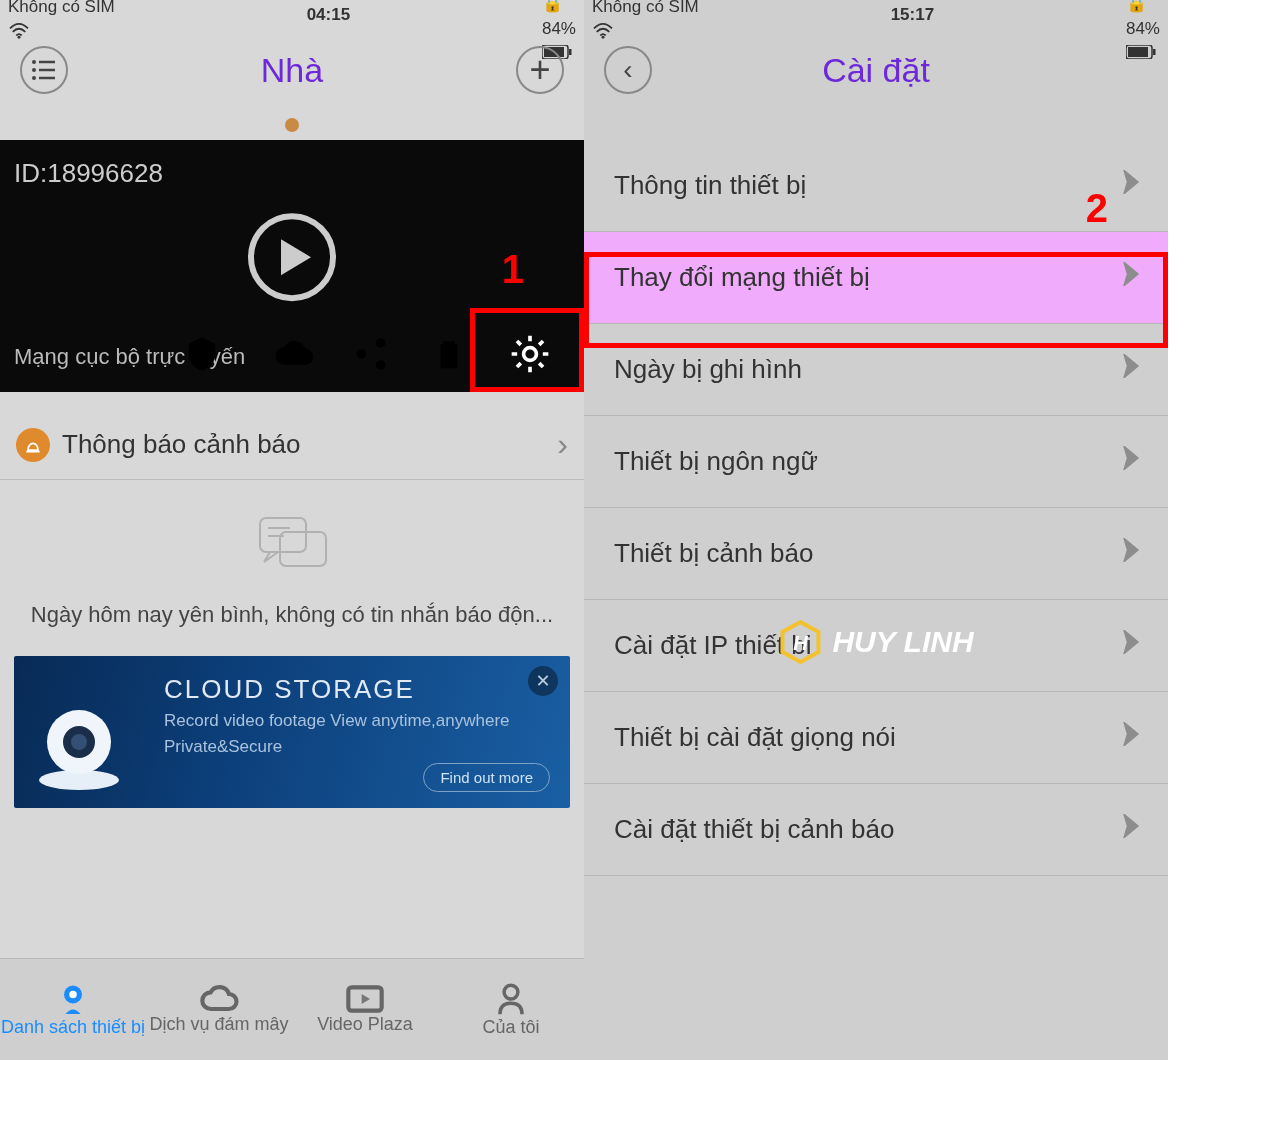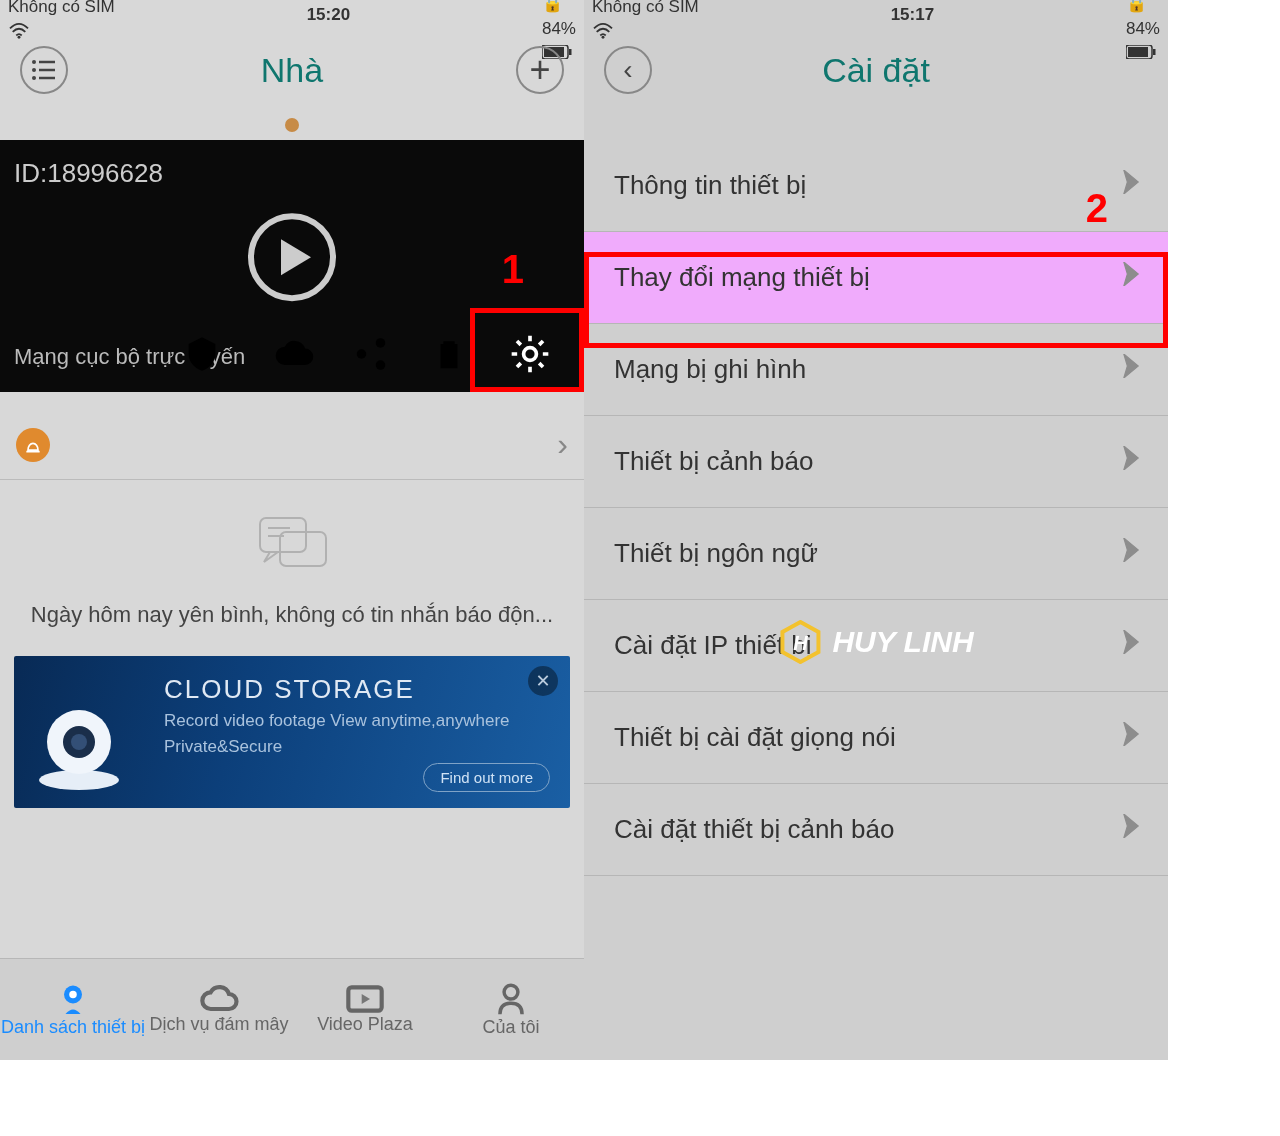--- a/index.html
+++ b/index.html
@@ -34,21 +34,21 @@
 .sb-dot.hollow { background: transparent; border: 1px solid #6b6b6b; box-sizing: border-box; }
 
 
 .navbar {
   height: 80px;
   display: flex;
   align-items: center;
   justify-content: space-between;
   padding: 0 20px;
 }
-.navbar h1 { font-size: 34px; font-weight: 500; color: #0f766e; }
+.navbar h1 { font-size: 34px; font-weight: 500; color: #6d28d9; }
 .nav-btn {
   width: 48px; height: 48px;
   border: 2px solid #888;
   border-radius: 50%;
   display: flex; align-items: center; justify-content: center;
   color: #444;
 }
 .plus { font-size: 36px; font-weight: 300; line-height: 1; }
 .back-chevron { font-size: 28px; }
 
@@ -221,21 +221,21 @@
           <div class="sb-dot hollow"></div>
       </div>
       <span>Không có SIM</span>
       <span>
         <svg width="22" height="18" viewBox="0 0 24 20">
             <path d="M2 7 Q12 -3 22 7 M5 11 Q12 4 19 11 M9 15 Q12 12 15 15" stroke="#333" fill="none" stroke-width="2"></path>
             <circle cx="12" cy="17" r="1.6" fill="#333"></circle>
           </svg>
       </span>
     </div>
-    <div style="font-weight:600">15:20</div>
+    <div style="font-weight:600">04:15</div>
     <div class="sb-right">
       <span>⏰</span>
       <span>🔒</span>
       <span>84%</span>
       <span>
         <svg width="30" height="14" viewBox="0 0 30 14">
             <rect x="0" y="0" width="26" height="14" rx="3" stroke="#333" fill="none" stroke-width="1.5"></rect>
             <rect x="2" y="2" width="20" height="10" fill="#333"></rect>
             <rect x="27" y="4" width="2.5" height="6" fill="#333"></rect>
           </svg>
@@ -305,20 +305,21 @@
     <div class="hl1"></div>
     <div class="hl1-label">1</div>
   </div>
 
   <div class="alert-row">
     <div class="alert-icon">
       <svg width="20" height="20" viewBox="0 0 24 24">
           <path d="M6 18 A6 8 0 0 1 18 18 Z M4 20 H20" stroke="#fff" fill="none" stroke-width="2"></path>
         </svg>
     </div>
+    <span class="label">Thông báo cảnh báo</span>
     <span class="chev-right">›</span>
   </div>
 
   <div class="empty">
     <div class="empty-icon">
       <svg width="84" height="70" viewBox="0 0 84 70" stroke="#6a6a6a" fill="none" stroke-width="2">
           <rect x="10" y="8" width="46" height="34" rx="6"></rect>
           <path d="M20 42 L14 52 L28 42"></path>
           <rect x="30" y="22" width="46" height="34" rx="6"></rect>
           <line x1="18" y1="18" x2="40" y2="18"></line>
@@ -425,33 +426,33 @@
             <polygon points="0,0 12,10 0,20 3,10"></polygon>
           </svg></span>
     </div>
     <div class="srow highlight">
       <span>Thay đổi mạng thiết bị</span>
       <span class="arrow"><svg width="18" height="24" viewBox="0 0 12 20">
             <polygon points="0,0 12,10 0,20 3,10"></polygon>
           </svg></span>
     </div>
     <div class="srow">
-      <span>Mạng bị ghi hình</span>
+      <span>Ngày bị ghi hình</span>
+      <span class="arrow"><svg width="18" height="24" viewBox="0 0 12 20">
+            <polygon points="0,0 12,10 0,20 3,10"></polygon>
+          </svg></span>
+    </div>
+    <div class="srow">
+      <span>Thiết bị ngôn ngữ</span>
       <span class="arrow"><svg width="18" height="24" viewBox="0 0 12 20">
             <polygon points="0,0 12,10 0,20 3,10"></polygon>
           </svg></span>
     </div>
     <div class="srow">
       <span>Thiết bị cảnh báo</span>
-      <span class="arrow"><svg width="18" height="24" viewBox="0 0 12 20">
-            <polygon points="0,0 12,10 0,20 3,10"></polygon>
-          </svg></span>
-    </div>
-    <div class="srow">
-      <span>Thiết bị ngôn ngữ</span>
       <span class="arrow"><svg width="18" height="24" viewBox="0 0 12 20">
             <polygon points="0,0 12,10 0,20 3,10"></polygon>
           </svg></span>
     </div>
     <div class="srow">
       <span>Cài đặt IP thiết bị</span>
       <span class="arrow"><svg width="18" height="24" viewBox="0 0 12 20">
             <polygon points="0,0 12,10 0,20 3,10"></polygon>
           </svg></span>
     </div>

